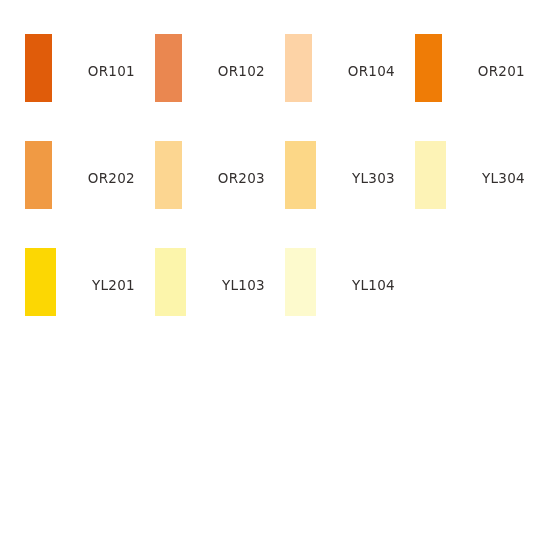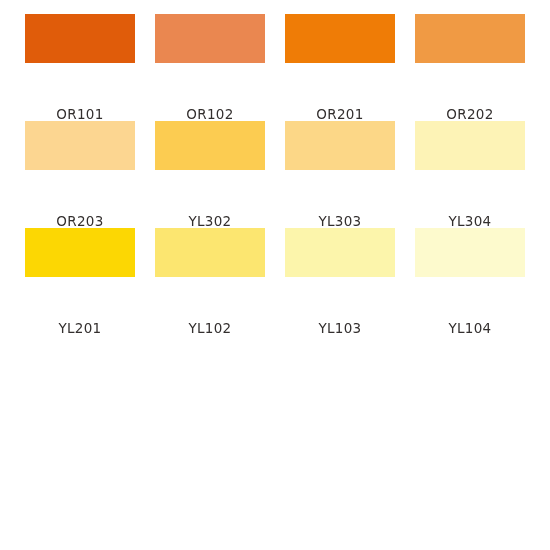--- a/index.html
+++ b/index.html
@@ -21,21 +21,21 @@
     padding: 14px 25px 0 25px;
     display: grid;
     grid-template-columns: repeat(4, 110px);
     grid-auto-rows: 107px;
     column-gap: 20px;
     row-gap: 0px;
     align-content: start;
   }
   .swatch-cell {
     display: flex;
-    flex-direction: column;
+    flex-direction: row;
     align-items: center;
     width: 110px;
     gap: 36px;
   }
   .swatch-chip {
     width: 110px;
     height: 68px;
     display: block;
   }
   .swatch-label {
@@ -54,52 +54,48 @@
 <div id="swatch-grid">
     <div class="swatch-cell">
       <div class="swatch-chip" style="background-color: rgb(224, 92, 10);"></div>
       <div class="swatch-label">OR101</div>
     </div>
     <div class="swatch-cell">
       <div class="swatch-chip" style="background-color: rgb(234, 135, 80);"></div>
       <div class="swatch-label">OR102</div>
     </div>
     <div class="swatch-cell">
+      <div class="swatch-chip" style="background-color: rgb(253, 211, 166);"></div>
+      <div class="swatch-label">OR104</div>
+    </div>
+    <div class="swatch-cell">
       <div class="swatch-chip" style="background-color: rgb(239, 124, 6);"></div>
       <div class="swatch-label">OR201</div>
     </div>
     <div class="swatch-cell">
       <div class="swatch-chip" style="background-color: rgb(240, 154, 68);"></div>
       <div class="swatch-label">OR202</div>
     </div>
     <div class="swatch-cell">
       <div class="swatch-chip" style="background-color: rgb(252, 214, 145);"></div>
       <div class="swatch-label">OR203</div>
-    </div>
-    <div class="swatch-cell">
-      <div class="swatch-chip" style="background-color: rgb(252, 204, 81);"></div>
-      <div class="swatch-label">YL302</div>
     </div>
     <div class="swatch-cell">
       <div class="swatch-chip" style="background-color: rgb(252, 215, 135);"></div>
       <div class="swatch-label">YL303</div>
     </div>
     <div class="swatch-cell">
       <div class="swatch-chip" style="background-color: rgb(253, 243, 182);"></div>
       <div class="swatch-label">YL304</div>
     </div>
     <div class="swatch-cell">
       <div class="swatch-chip" style="background-color: rgb(252, 215, 3);"></div>
       <div class="swatch-label">YL201</div>
     </div>
     <div class="swatch-cell">
-      <div class="swatch-chip" style="background-color: rgb(252, 230, 112);"></div>
-      <div class="swatch-label">YL102</div>
-    </div>
-    <div class="swatch-cell">
       <div class="swatch-chip" style="background-color: rgb(252, 245, 171);"></div>
       <div class="swatch-label">YL103</div>
     </div>
     <div class="swatch-cell">
       <div class="swatch-chip" style="background-color: rgb(253, 250, 205);"></div>
       <div class="swatch-label">YL104</div>
     </div>
   </div>
 
 </body></html>

